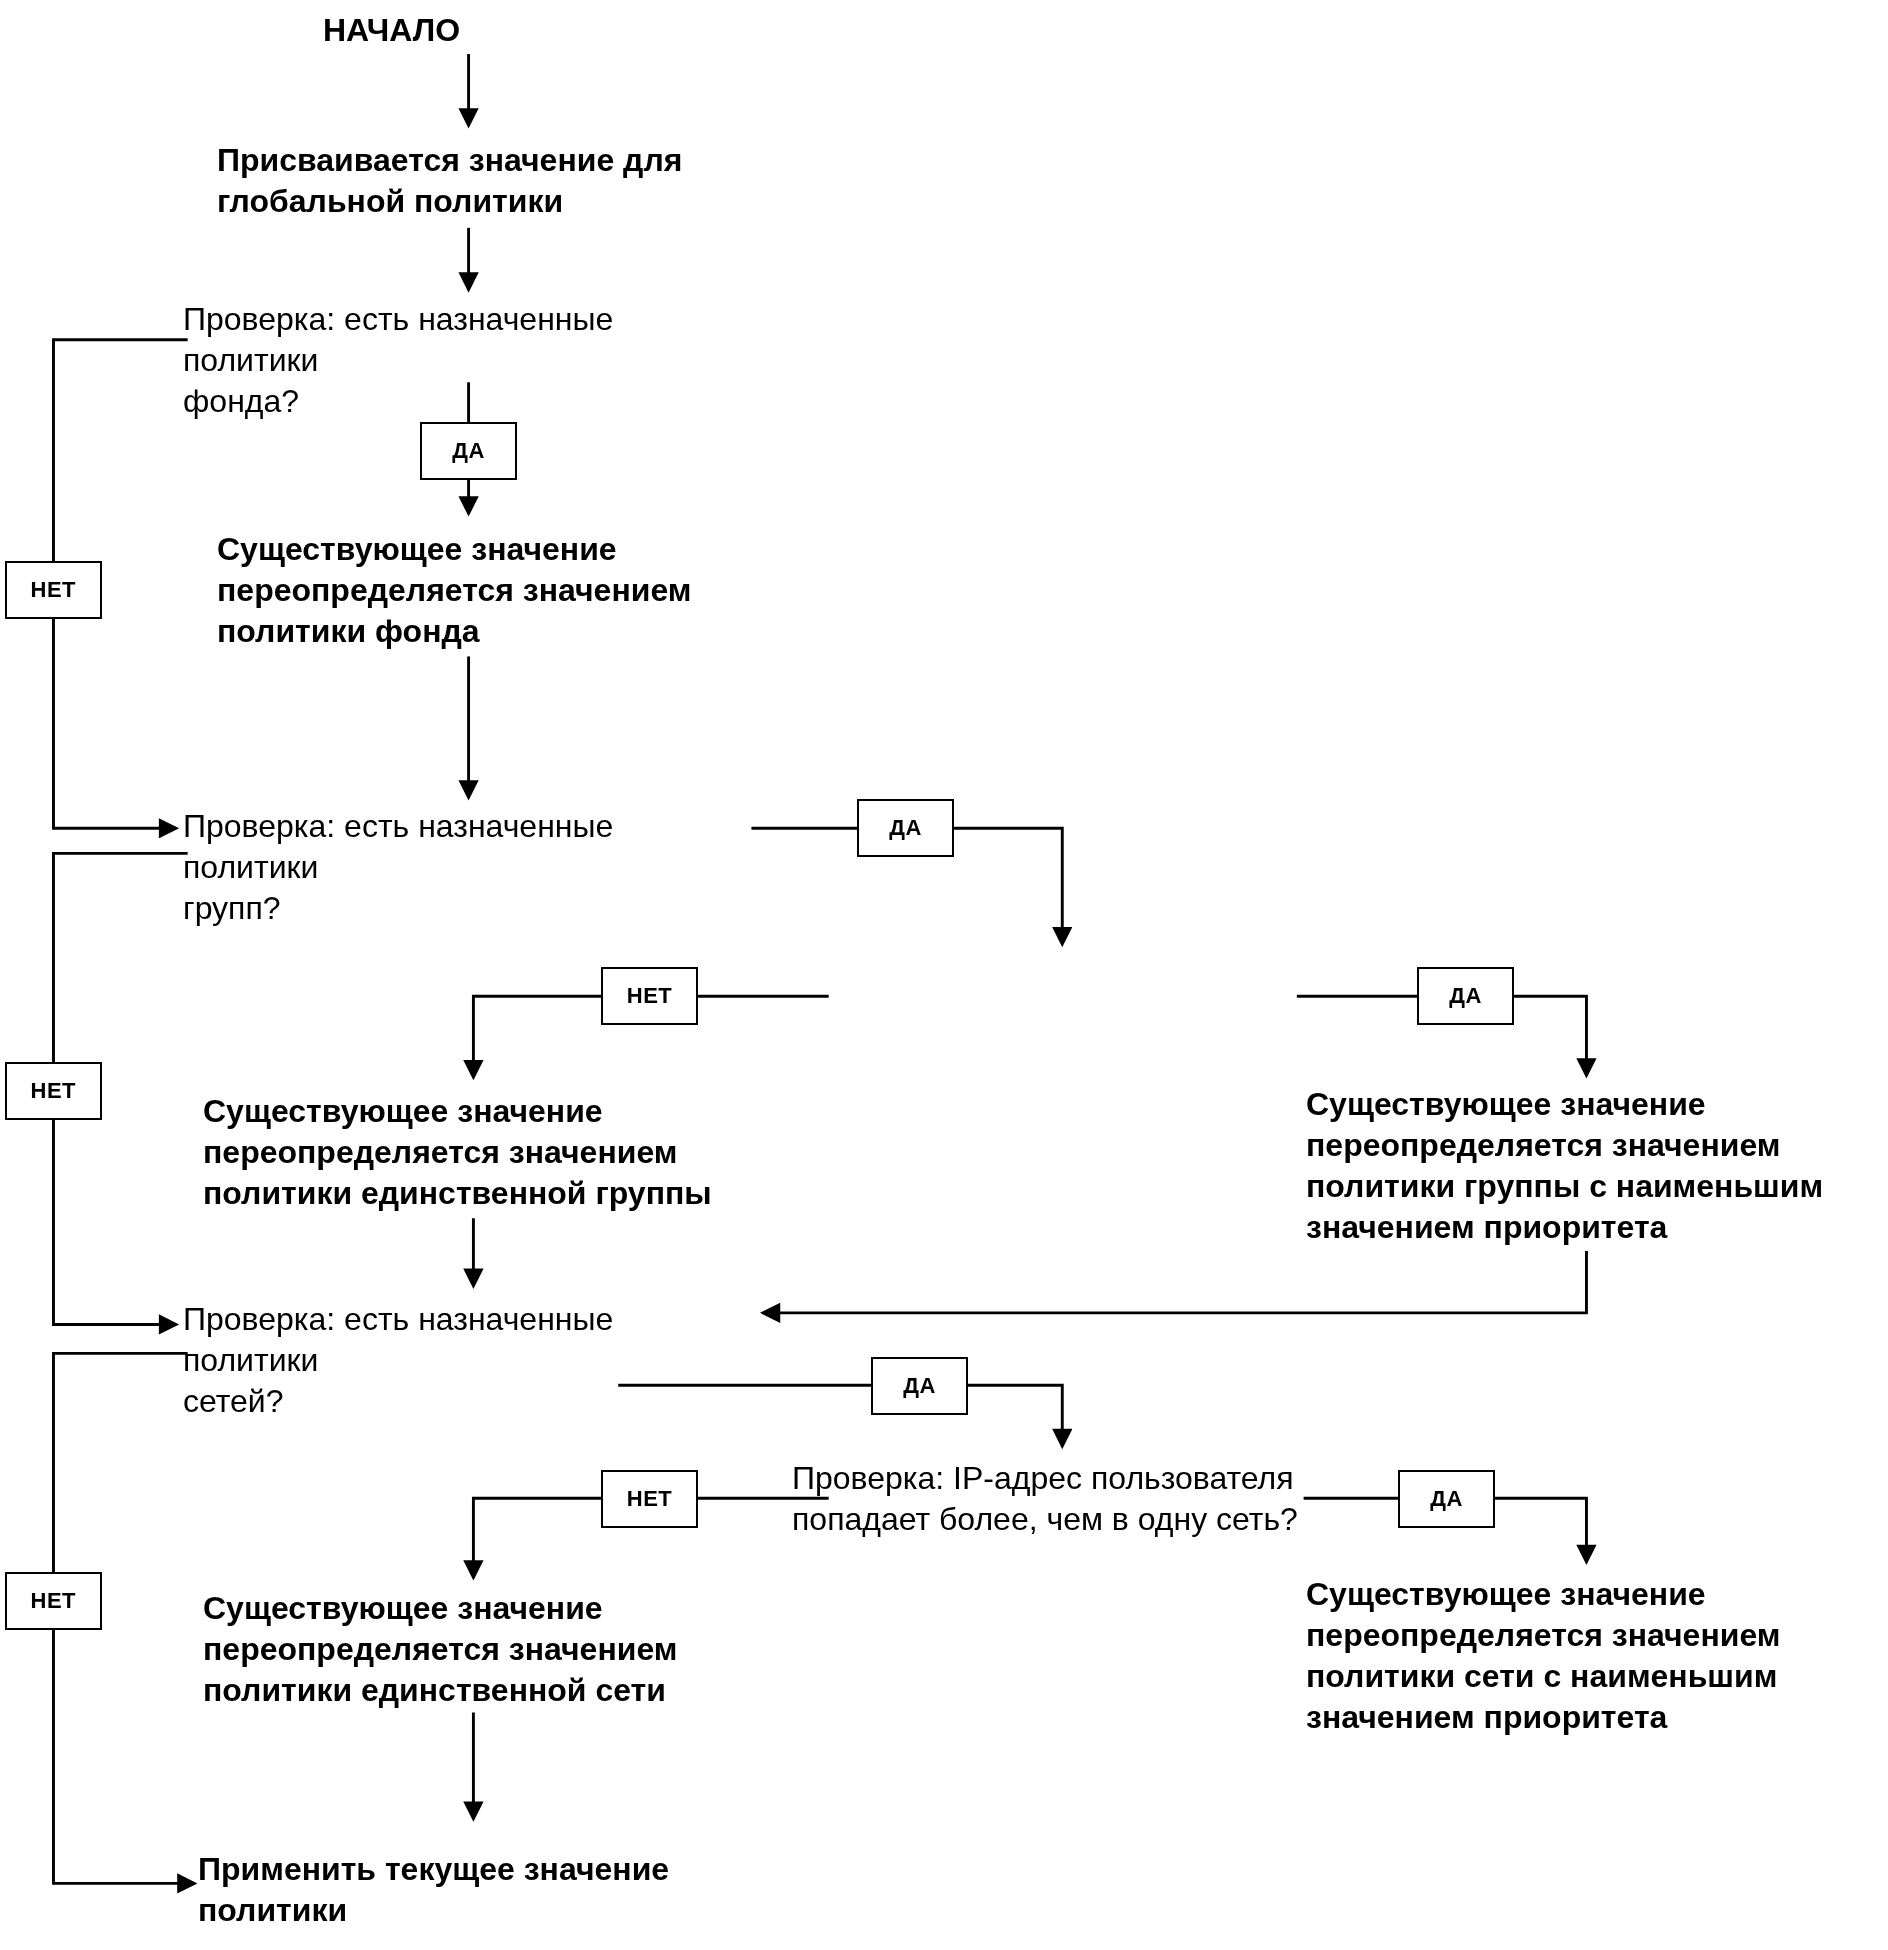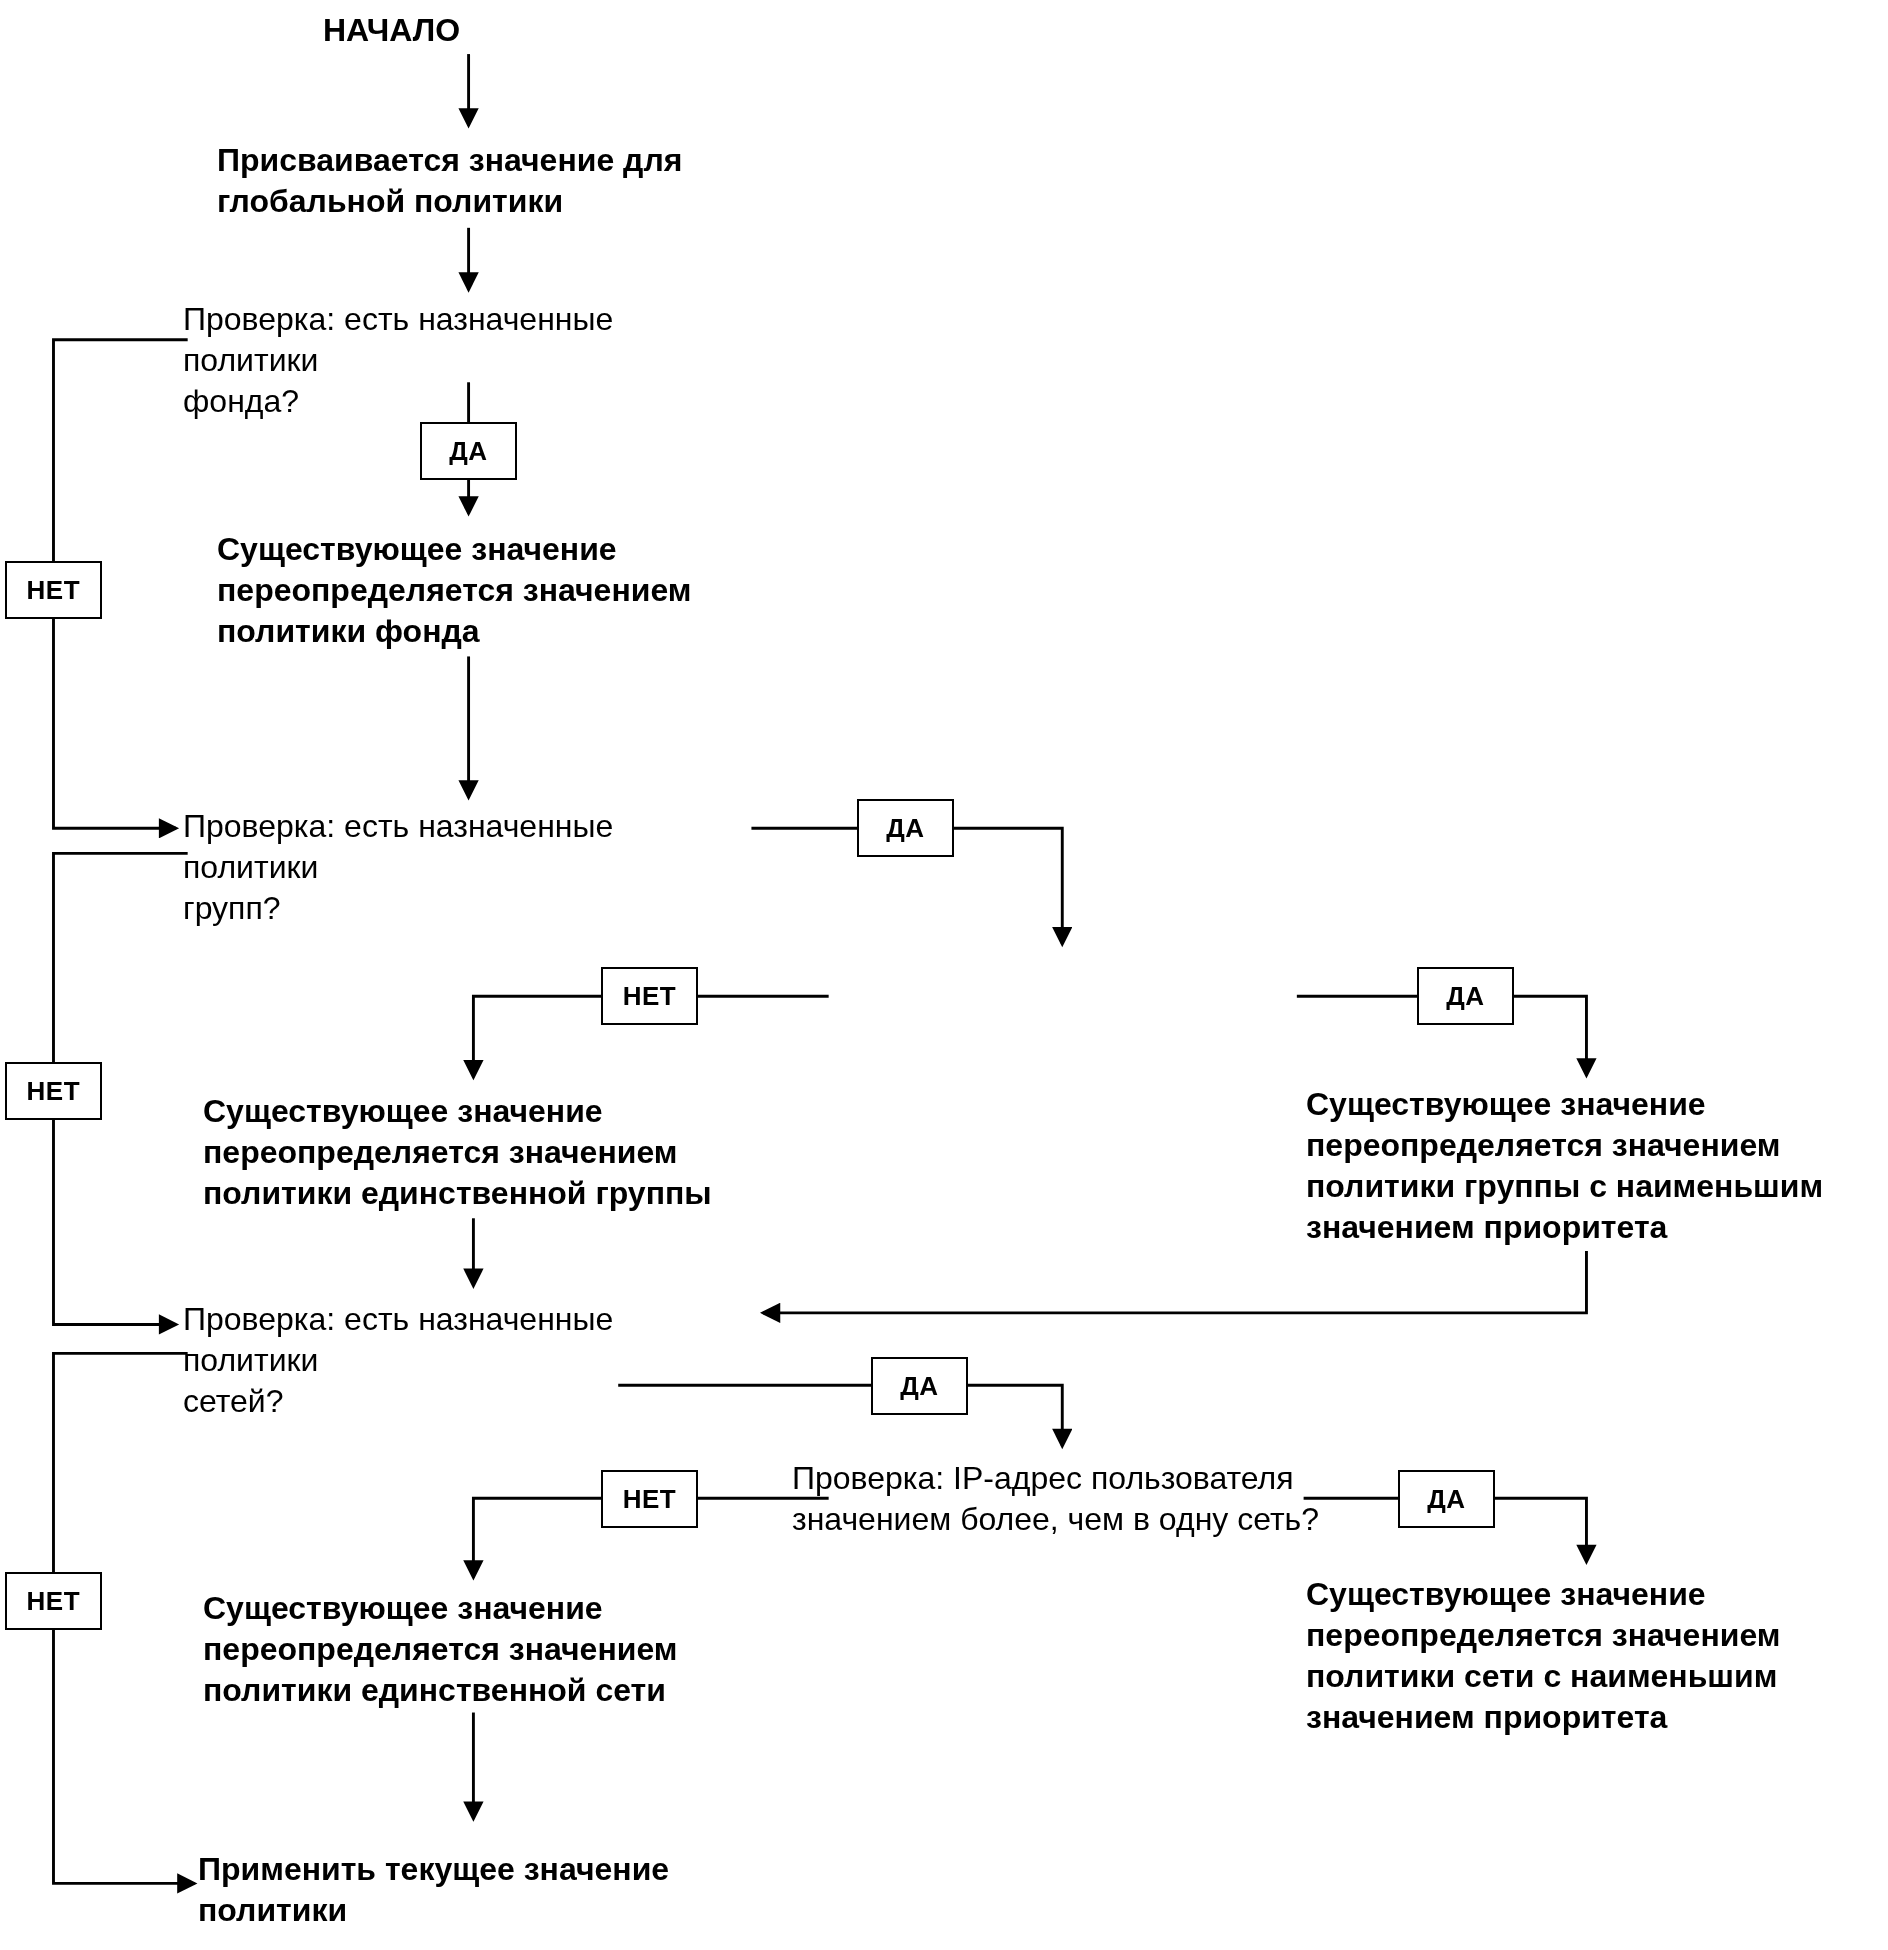--- a/index.html
+++ b/index.html
@@ -22,21 +22,21 @@
   }
   .node.action{font-weight:bold;}
   .node.terminal{font-weight:bold;}
   .branch-box{
     position:absolute;
     width:97px;height:58px;
     box-sizing:border-box;
     border:2.9px solid #000000;
     background:#ffffff;
     display:flex;align-items:center;justify-content:center;
-    font-size:26px;font-weight:bold;
+    font-size:22px;font-weight:bold;
     letter-spacing:0.5px;
   }
 </style>
 </head>
 <body>
 
 <div id="canvas">
 
   <svg id="edges" width="1889" height="1950" viewBox="0 0 1956 2020">
     <defs>
@@ -87,21 +87,21 @@
 
   <div class="node action" style="left:1306px;top:1084px;width:560px;">Существующее значение
 переопределяется значением
 политики группы с наименьшим
 значением приоритета</div>
 
   <div class="node check" style="left:183px;top:1299px;width:570px;">Проверка: есть назначенные политики
 сетей?</div>
 
   <div class="node check" style="left:792px;top:1458px;width:541px;">Проверка: IP-адрес пользователя
-значением более, чем в одну сеть?</div>
+попадает более, чем в одну сеть?</div>
 
   <div class="node action" style="left:203px;top:1588px;width:541px;">Существующее значение
 переопределяется значением
 политики единственной сети</div>
 
   <div class="node action" style="left:1306px;top:1574px;width:560px;">Существующее значение
 переопределяется значением
 политики сети с наименьшим
 значением приоритета</div>
 

